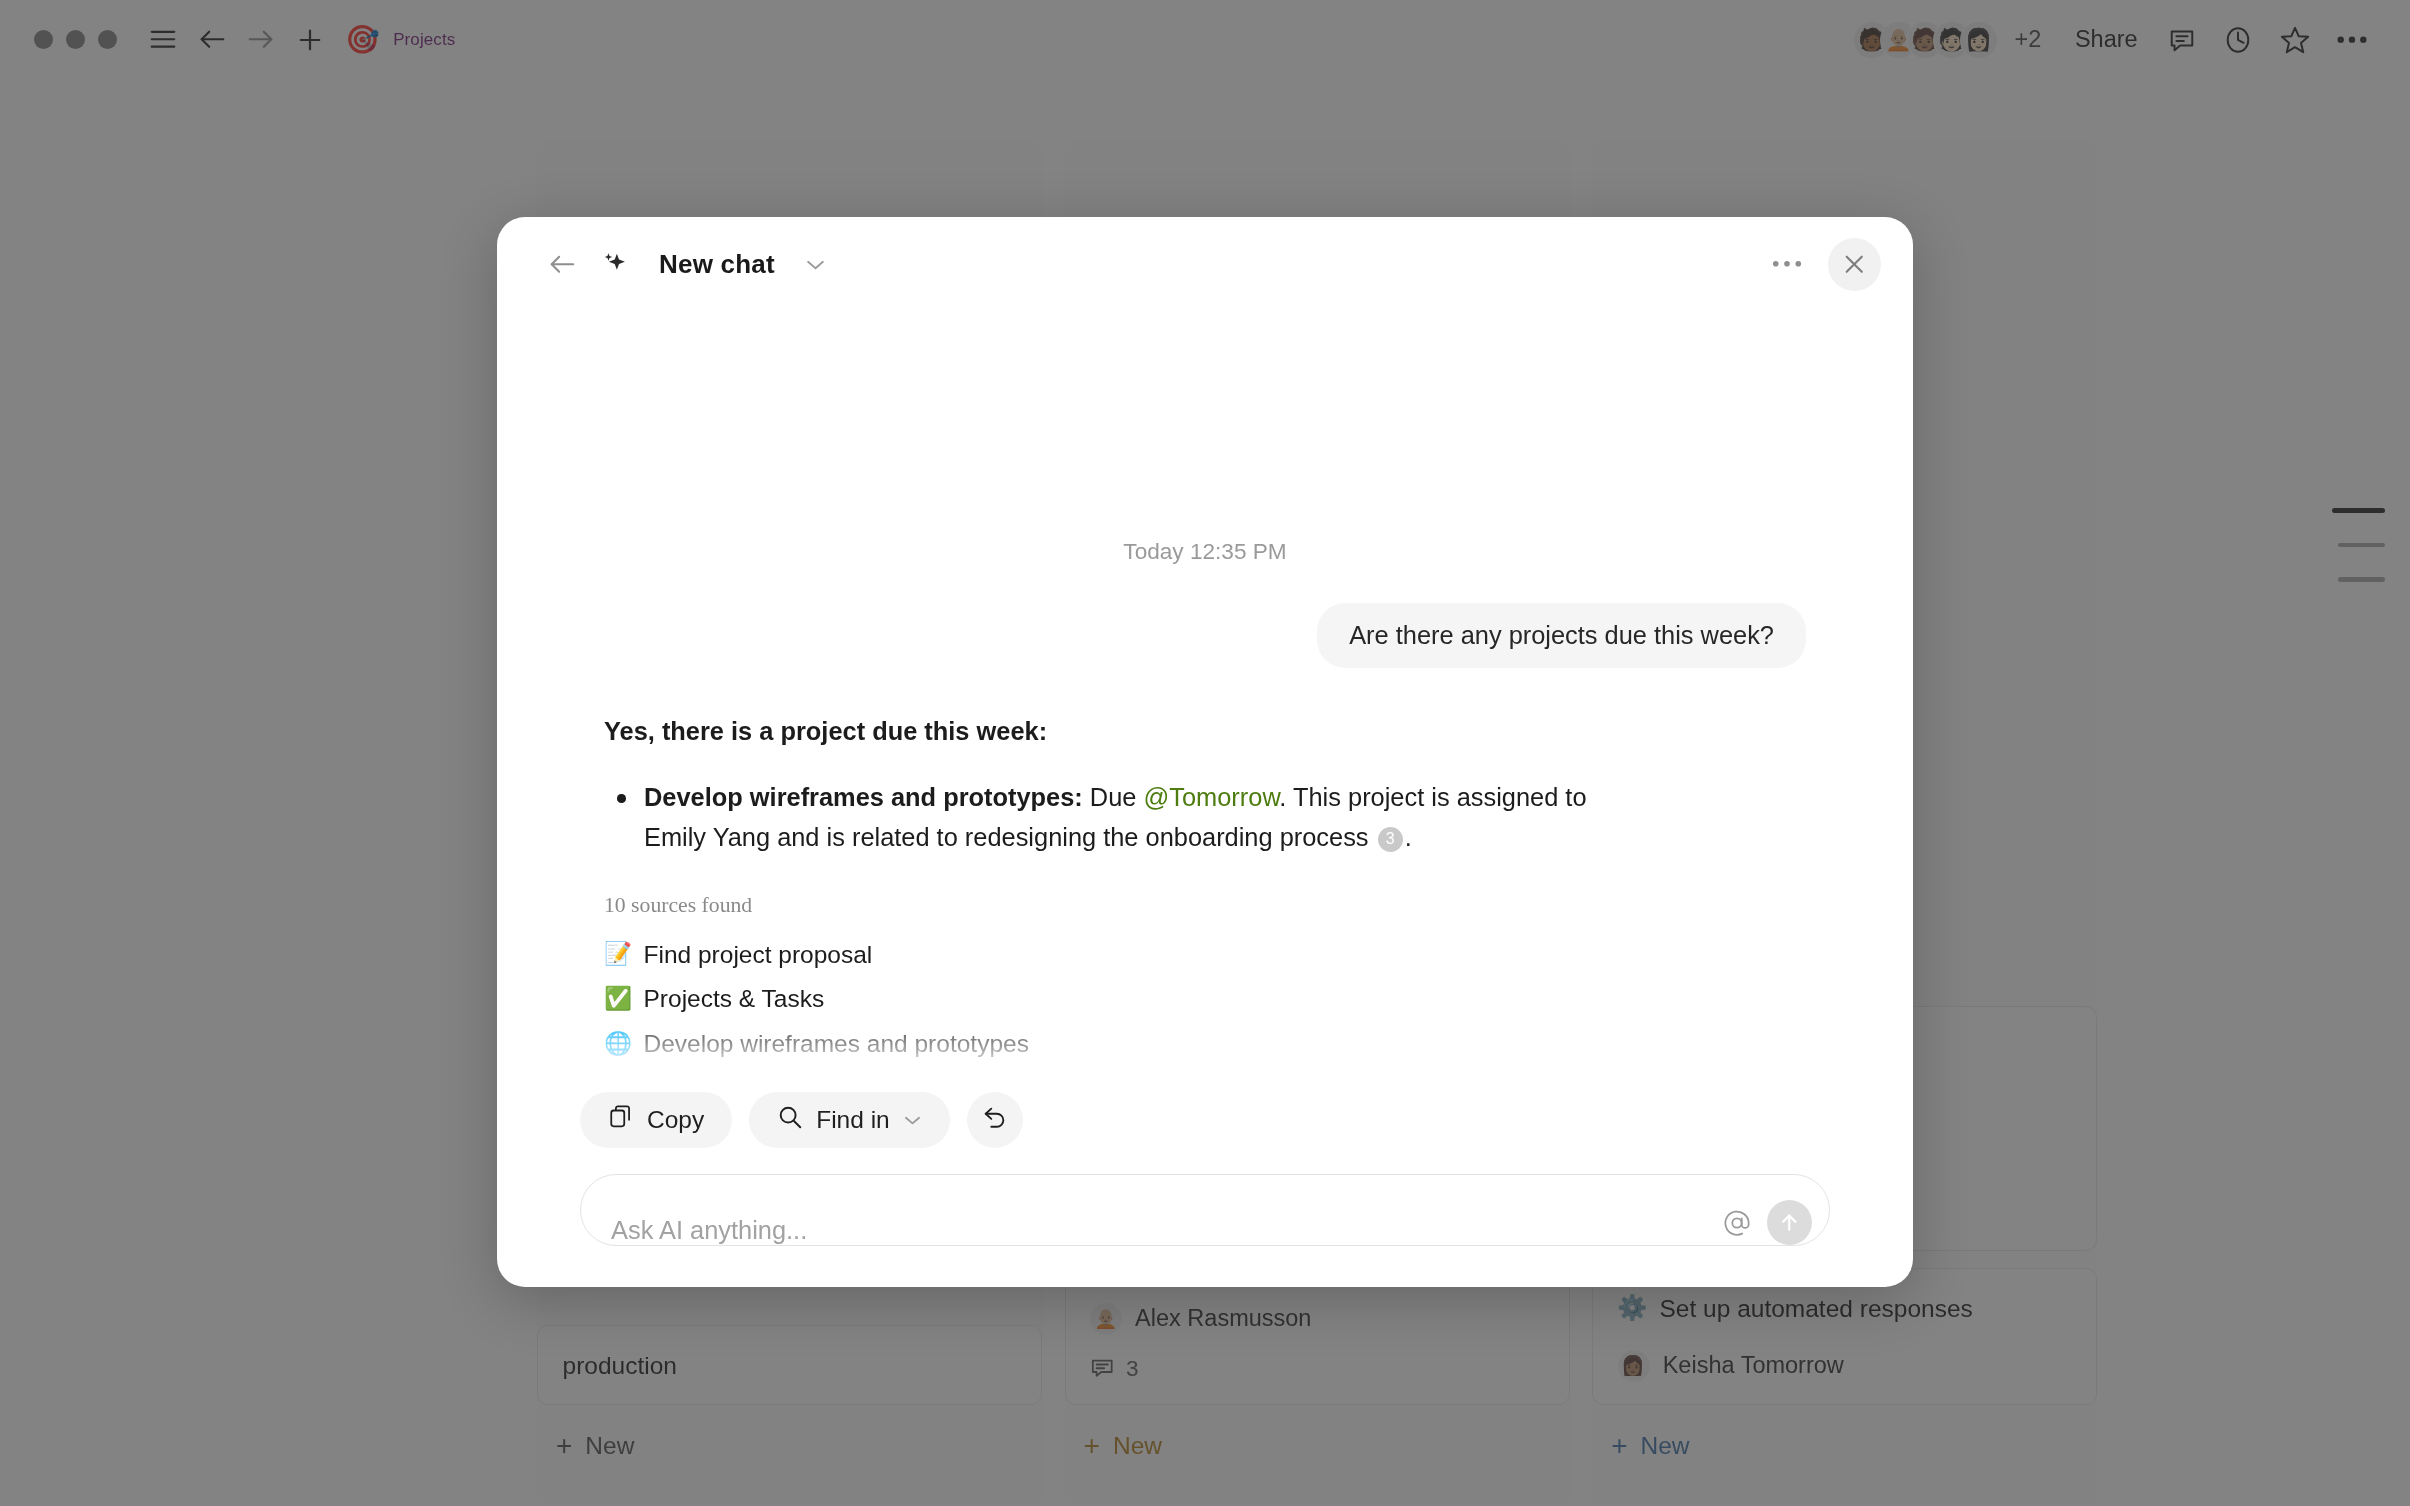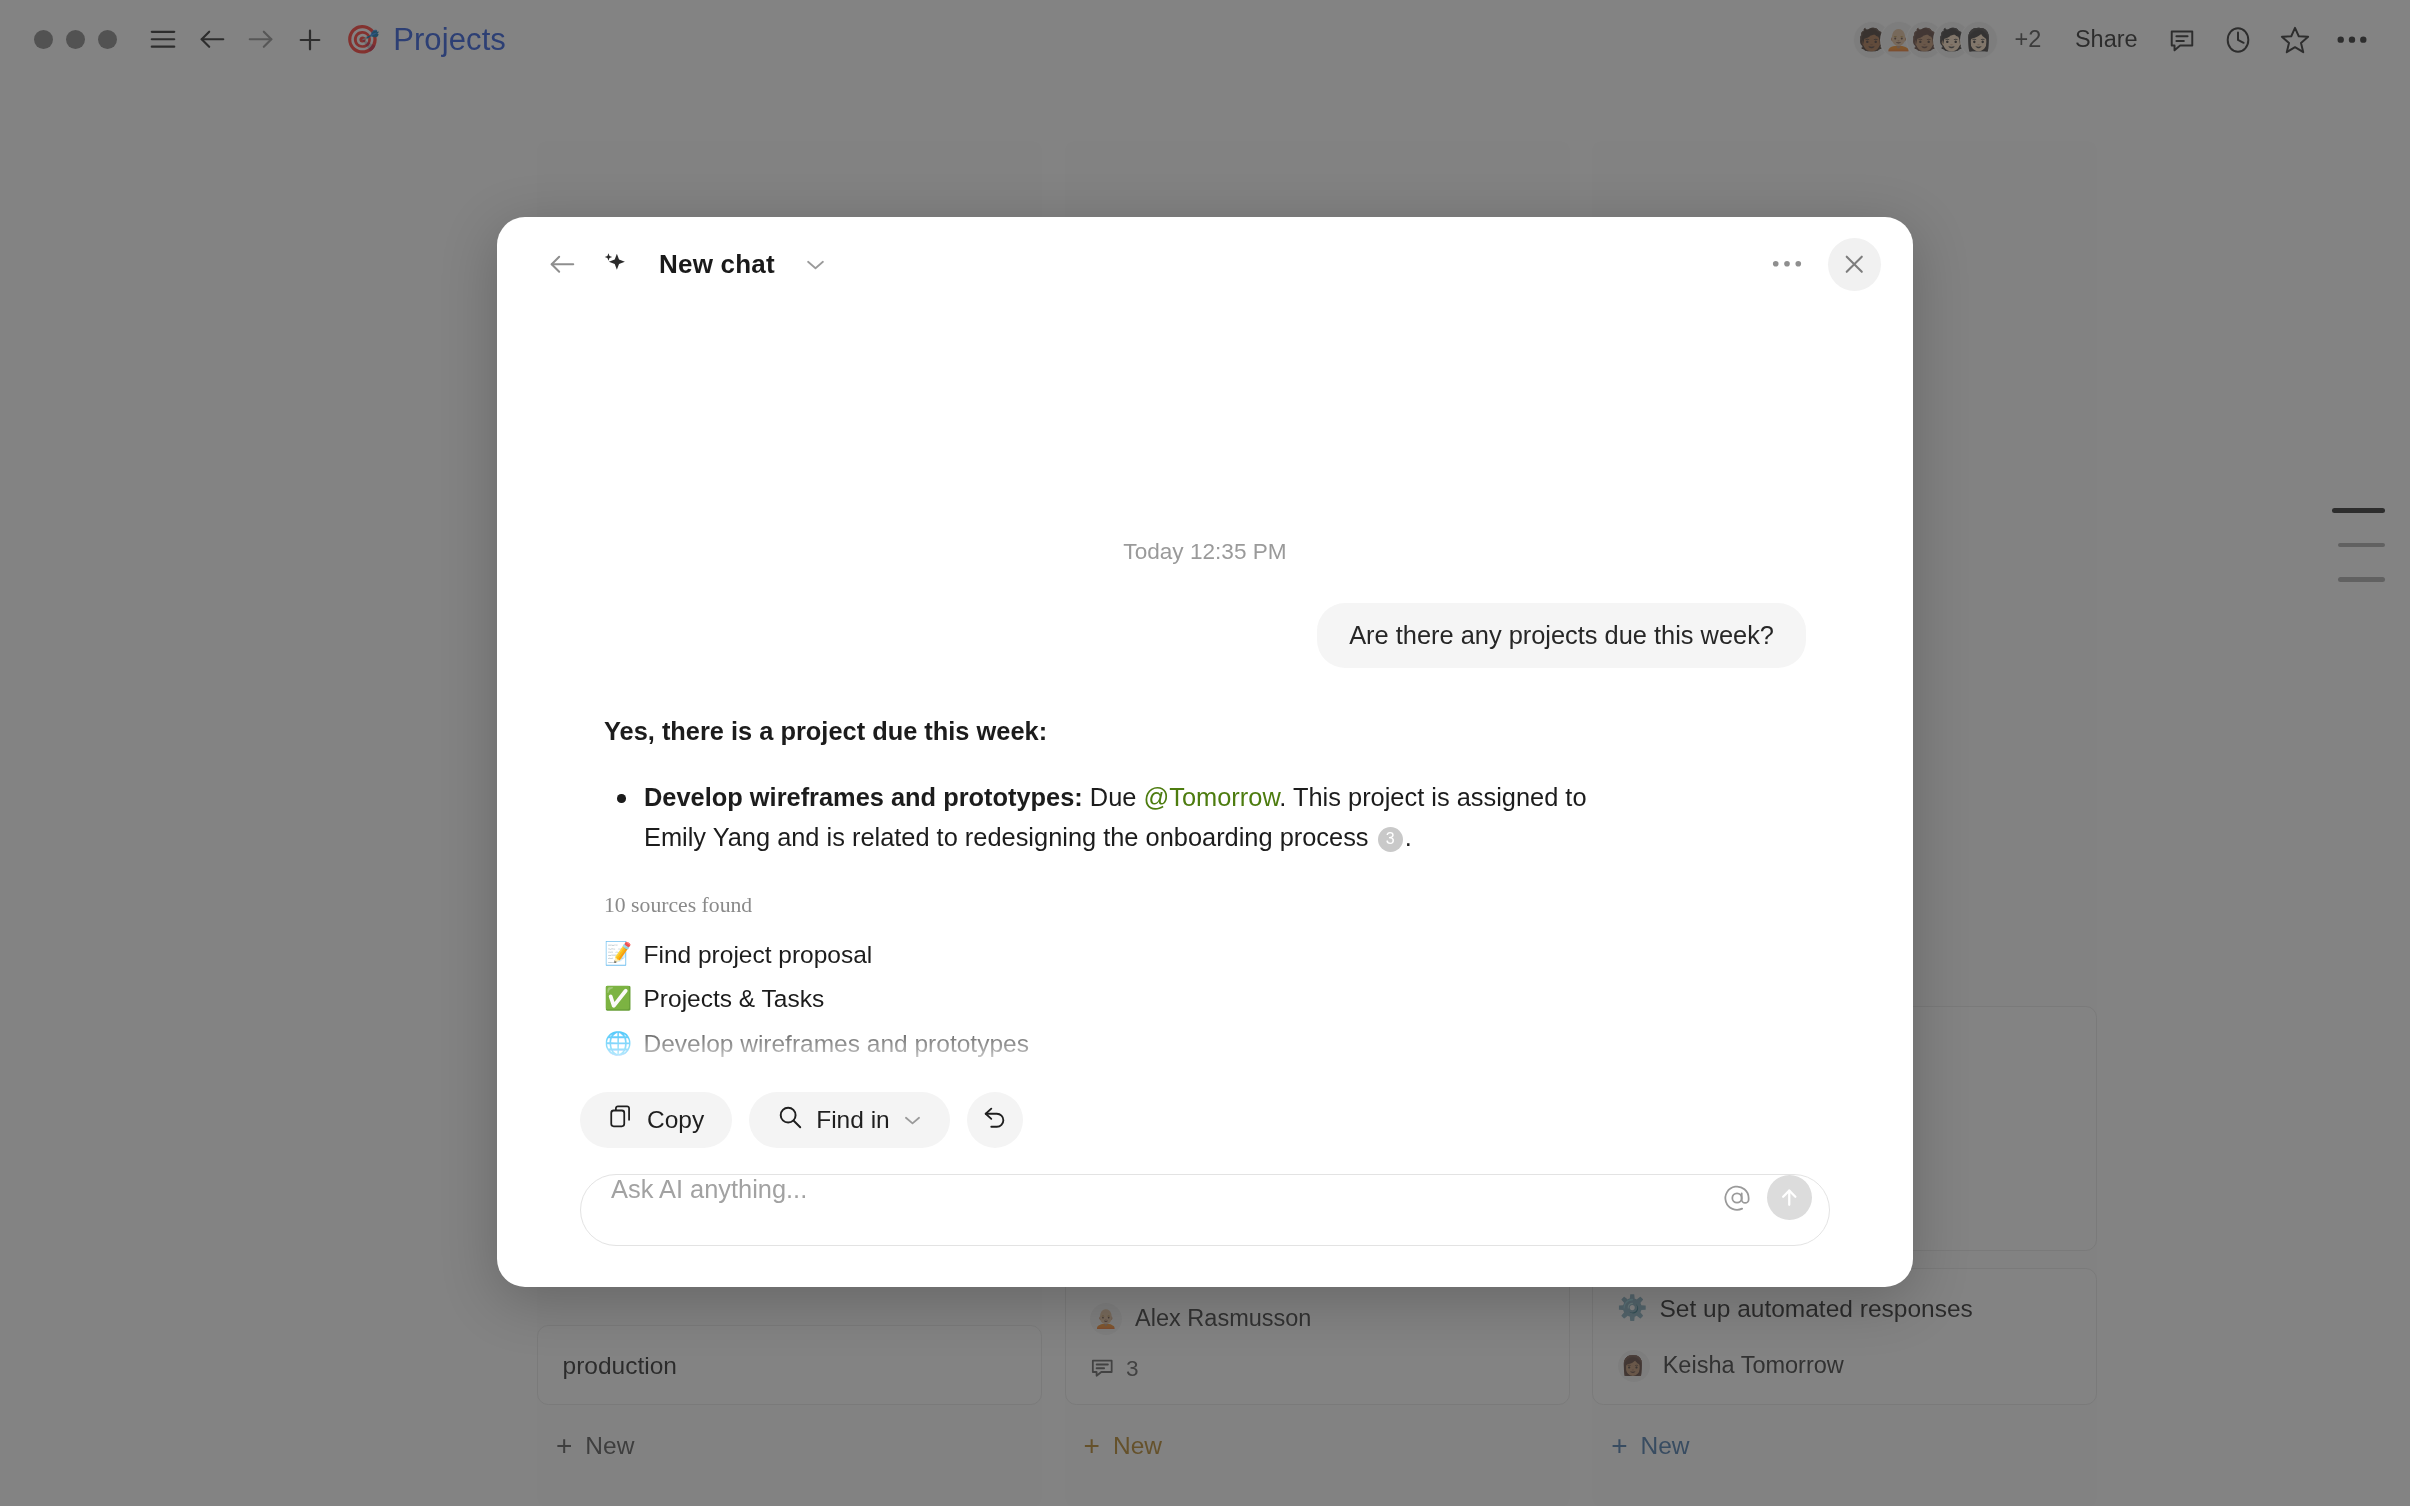--- a/index.html
+++ b/index.html
@@ -58,22 +58,22 @@
   }
   .tb-icon.muted { color: #8c8c8c; }
   .tb-title {
     display: flex;
     align-items: center;
     gap: 13px;
     margin-left: 11.3px;
   }
   .tb-emoji { font-size: 28px; line-height: 1; }
   .tb-title-text {
-    font-size: 31px;
-    color: #1d4ed8;
+    font-size: 17px;
+    color: #701a75;
     letter-spacing: 0.1px;
   }
   .topbar-right {
     margin-left: auto;
     display: flex;
     align-items: center;
     gap: 5.6px;
   }
   .avatars { display: flex; align-items: center; }
   .avatar-s {
@@ -376,21 +376,21 @@
   .pill.icon-only { padding: 0; width: 56px; justify-content: center; }
   .pill .chev { color: #9a9a9a; display: flex; align-items: center; }
 
   
   .composer-wrap { padding: 26px 83px 41px; flex: none; }
   .composer {
     height: 72px;
     border: 1.5px solid #e3e3e3;
     border-radius: 36px;
     display: flex;
-    align-items: flex-start;
+    align-items: flex-end;
     padding: 0 17px 0 30px;
     background: #fff;
   }
   .composer-input {
     flex: 1;
     border: 0;
     outline: 0;
     font-size: 25.4px;
     color: #1c1c1c;
     font-family: inherit;

